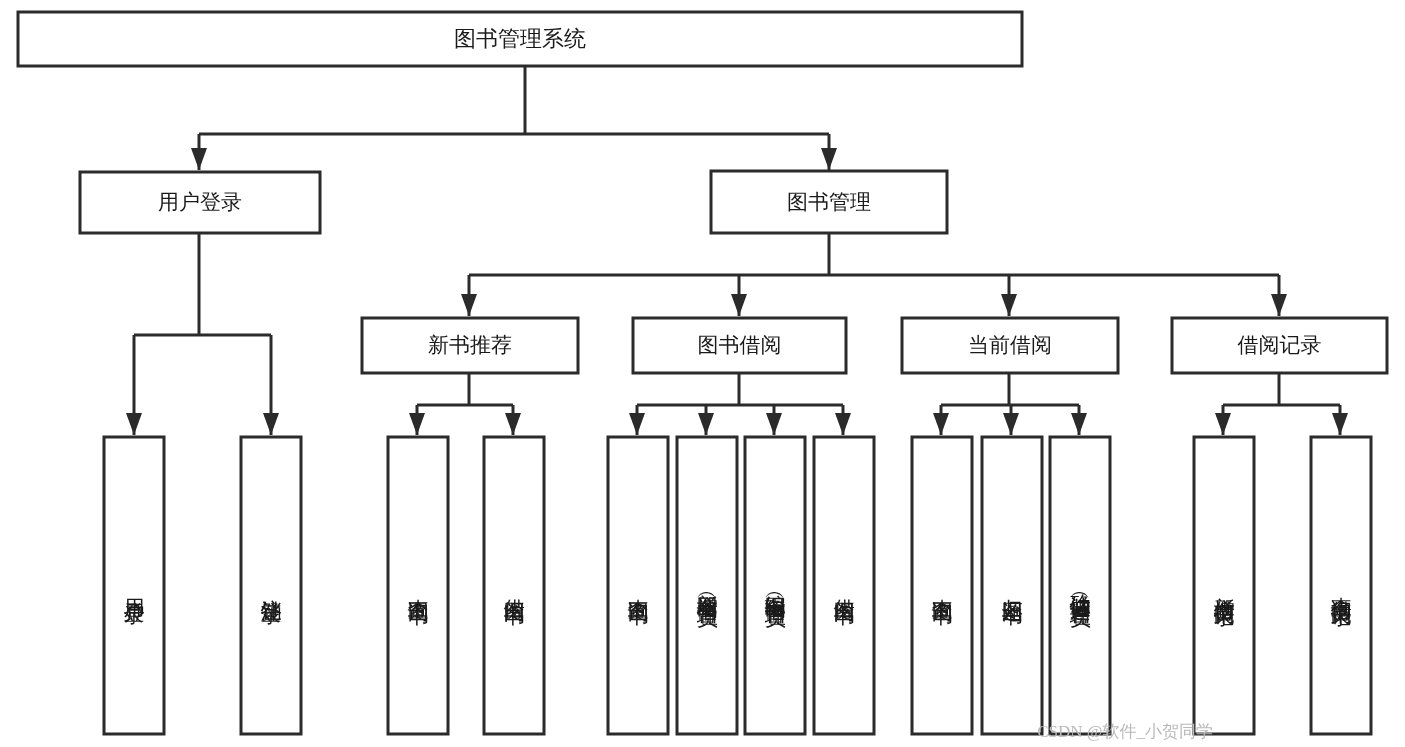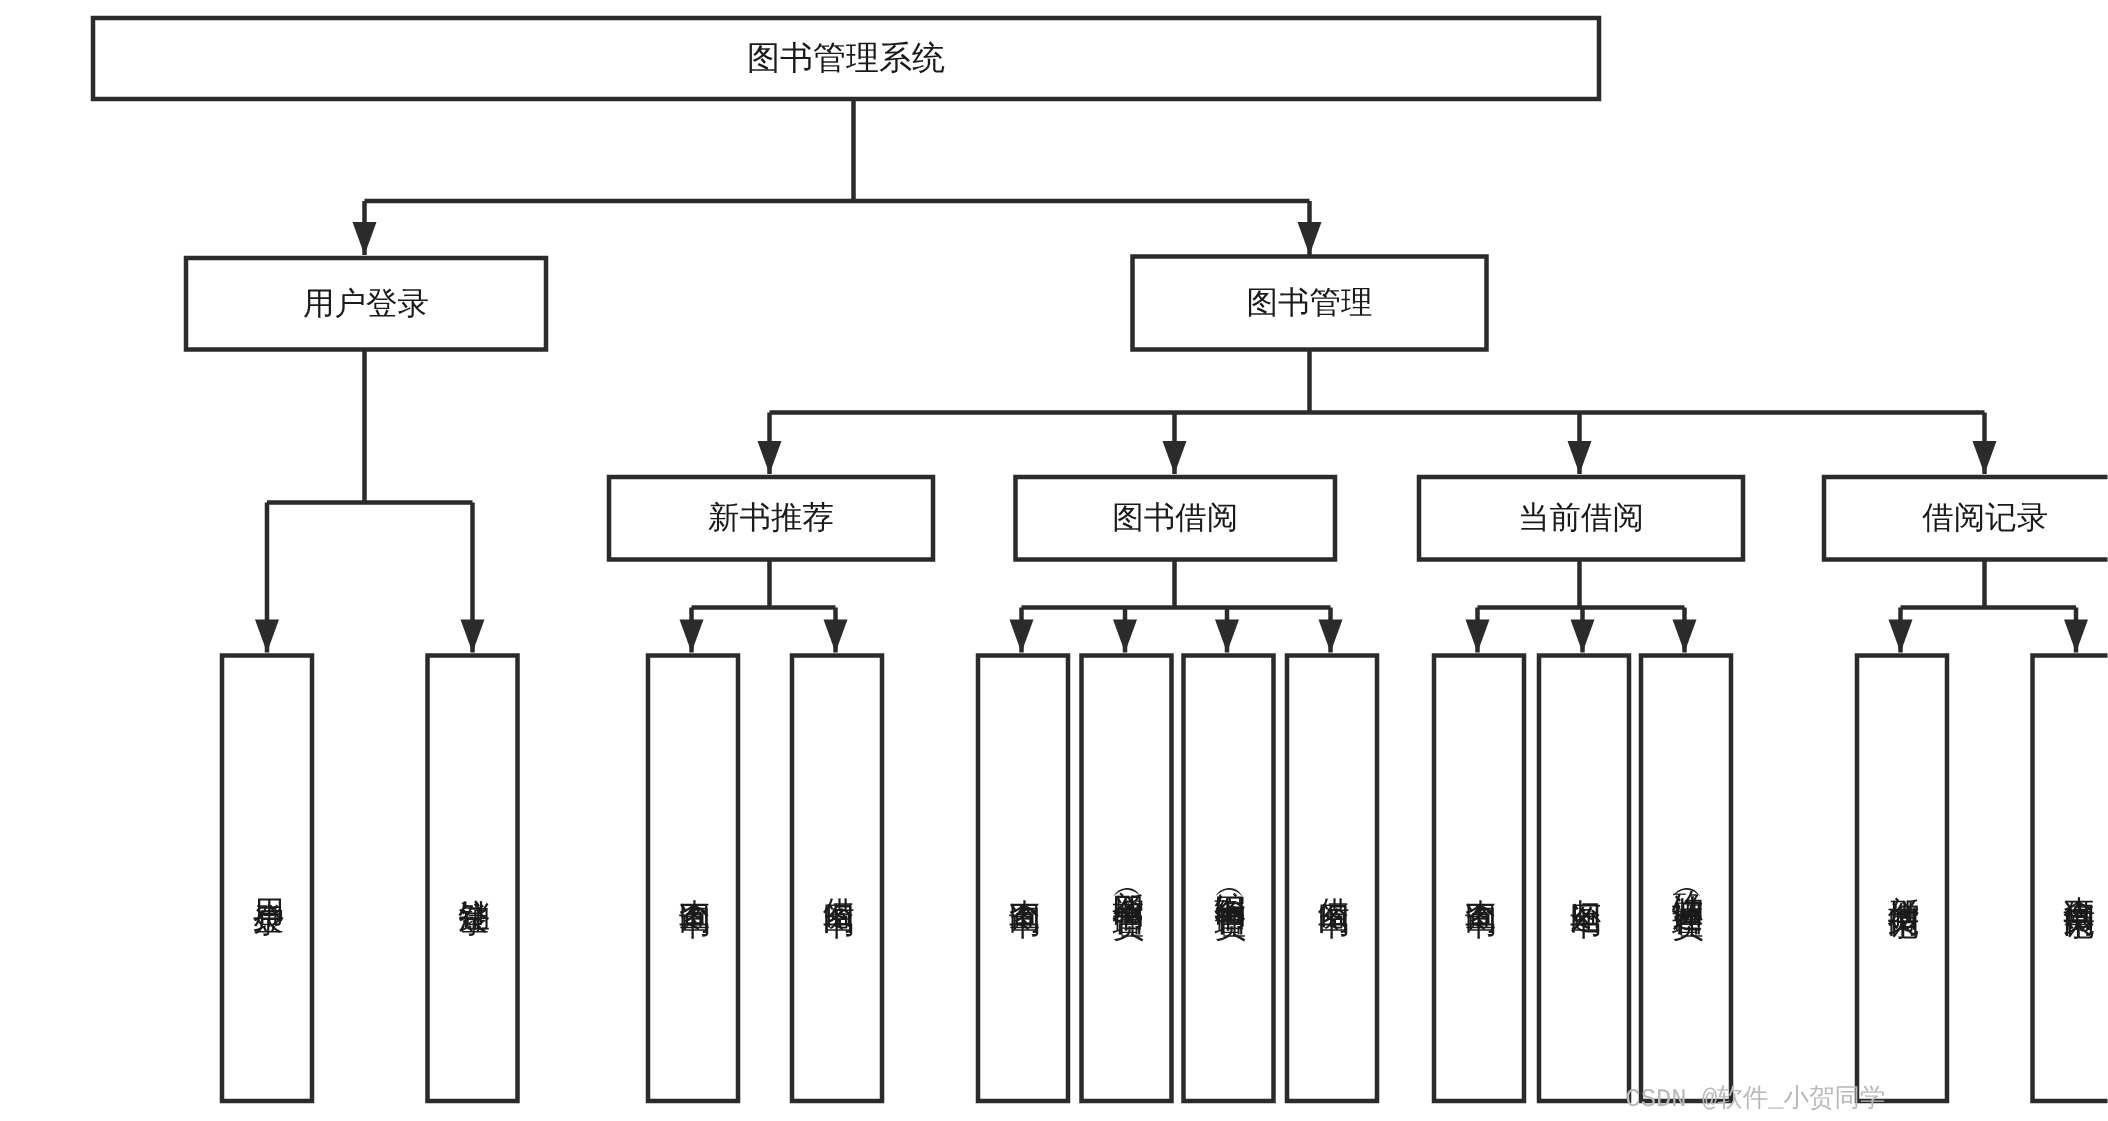--- a/index.html
+++ b/index.html
@@ -12,21 +12,20 @@
     width: 1405px;
     height: 747px;
     font-family: "Liberation Sans", "DejaVu Sans", sans-serif;
     overflow: hidden;
   }
   #diagram-root {
     position: relative;
     width: 1223px;
     height: 747px;
     background: #ffffff;
-    margin-left: 44px;
   }
   svg.diagram-canvas {
     position: absolute;
     left: 0;
     top: 0;
     width: 1405px;
     height: 747px;
     display: block;
   }
   .node-box {
@@ -72,21 +71,21 @@
     line-height: 1.26;
     color: #1a1a1a;
     letter-spacing: 2px;
     white-space: nowrap;
     text-align: center;
   }
   .watermark {
     position: absolute;
     right: 10px;
     bottom: 4px;
-    font-family: Liberation Mono, monospace;
+    font-family: Liberation Serif, serif;
     font-size: 17px;
     color: #b9b9b9;
     white-space: nowrap;
     pointer-events: none;
   }
 </style>
 </head>
 <body>
 
 <div id="diagram-root">

